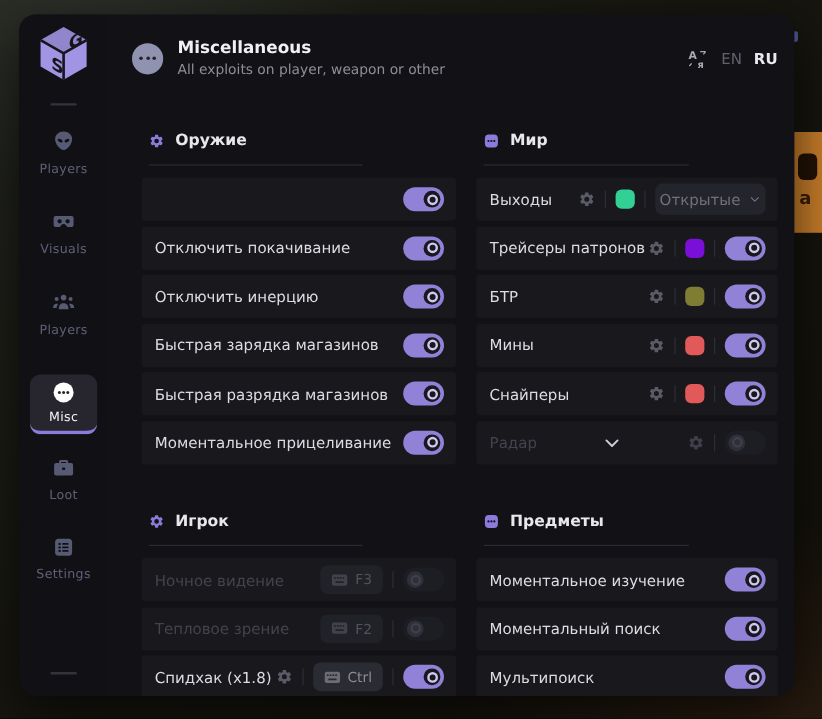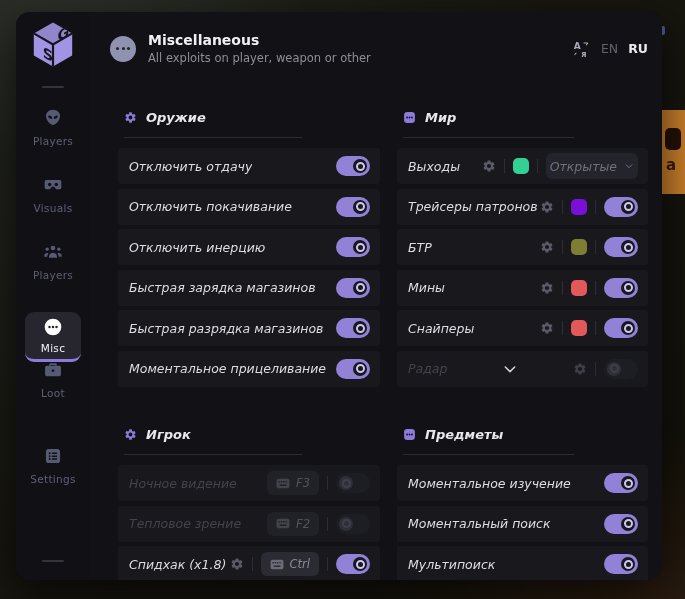--- a/index.html
+++ b/index.html
@@ -38,21 +38,21 @@
   .hdr-title{font-size:14px;font-weight:700;color:#f1f1f4;}
   .hdr-sub{font-size:11.5px;color:#8e8e97;margin-top:3px;}
   .lang{display:flex;align-items:center;gap:10px;padding-right:4px;}
   .lang .ticon{width:18px;height:18px;color:#a9aab6;}
   .lang-code{font-size:12.5px;font-weight:400;color:#62626e;cursor:pointer;}
   .lang-code.active{color:#e9e9ef;font-weight:700;}
   
   .content{position:absolute;left:28px;right:14px;top:70px;bottom:0;display:grid;
     grid-template-columns:262px 1fr;column-gap:17px;}
   .col{display:flex;flex-direction:column;}
-  .section{margin-top:14px;font-style:italic;}
+  .section{margin-top:14px;}
   .section + .section{margin-top:22px;}
   .sec-head{display:flex;align-items:center;gap:9px;height:22px;padding-left:6px;margin-top:10px;}
   .sec-icon{width:13px;height:13px;color:#8d7bdb;}
   .sec-title{font-size:13px;font-weight:600;color:#e8e8ec;}
   .sec-div{height:1px;background:#2b2b33;width:68%;margin:9px 0 10px 6px;}
   
   .row{display:flex;align-items:center;height:36px;background:#18181d;border-radius:3px;
     margin-bottom:4.5px;padding:0 10px 0 11px;}
   .row-label{font-size:12.5px;color:#dcdce2;white-space:nowrap;overflow:hidden;}
   .row .spacer{flex:1;display:flex;justify-content:center;align-items:center;}
@@ -141,21 +141,21 @@
             <span class="nicon">
               <svg viewBox="0 0 24 24" width="100%" height="100%">
                 <circle cx="12" cy="12" r="10" fill="currentColor"></circle>
                 <circle cx="7.8" cy="12" r="1.5" fill="#27262f"></circle>
                 <circle cx="12" cy="12" r="1.5" fill="#27262f"></circle>
                 <circle cx="16.2" cy="12" r="1.5" fill="#27262f"></circle>
               </svg>
             </span>
             <span class="nlabel">Misc</span>
           </div>
-          <div class="nav-item" style="top: 348px;">
+          <div class="nav-item" style="top: 368px;">
             <span class="nicon">
               <svg viewBox="0 0 24 24" width="100%" height="100%" fill="currentColor">
                 <path d="M9 4h6a1.5 1.5 0 0 1 1.5 1.5V7h-2V6h-5v1h-2V5.5A1.5 1.5 0 0 1 9 4z"></path>
                 <rect x="2.5" y="7" width="19" height="12.5" rx="2"></rect>
                 <rect x="10.5" y="11.5" width="3" height="2.5" rx=".6" fill="#111015"></rect>
               </svg>
             </span>
             <span class="nlabel">Loot</span>
           </div>
           <div class="nav-item" style="top: 434px;">
@@ -208,21 +208,20 @@
               <div class="sec-head">
                 <span class="sec-icon">
                   <svg viewBox="0 0 24 24" width="100%" height="100%" fill="currentColor">
                     <path d="M19.14 12.94c.04-.3.06-.61.06-.94s-.02-.64-.07-.94l2.03-1.58a.49.49 0 0 0 .12-.61l-1.92-3.32a.49.49 0 0 0-.59-.22l-2.39.96c-.5-.38-1.03-.7-1.62-.94l-.36-2.54a.48.48 0 0 0-.48-.41h-3.84c-.24 0-.43.17-.47.41l-.36 2.54c-.59.24-1.13.57-1.62.94l-2.39-.96a.49.49 0 0 0-.59.22L2.74 8.87c-.12.21-.08.47.12.61l2.03 1.58c-.05.3-.09.63-.09.94s.02.64.07.94l-2.03 1.58a.49.49 0 0 0-.12.61l1.92 3.32c.12.22.37.29.59.22l2.39-.96c.5.38 1.03.7 1.62.94l.36 2.54c.05.24.24.41.48.41h3.84c.24 0 .44-.17.47-.41l.36-2.54c.59-.24 1.13-.56 1.62-.94l2.39.96c.22.08.47 0 .59-.22l1.92-3.32a.49.49 0 0 0-.12-.61l-2.01-1.58zM12 15.6A3.6 3.6 0 1 1 12 8.4a3.6 3.6 0 0 1 0 7.2z"></path>
                   </svg>
                 </span>
                 <span class="sec-title">Оружие</span>
               </div>
               <div class="sec-div"></div>
               <div class="row">
-                <span class="row-label">Отключить отдачу</span>
                 <span class="spacer"></span>
                 <span class="ctl-wrap">
                   <span class="toggle on">
                     <span class="knob"></span>
                   </span>
                 </span>
               </div>
               <div class="row">
                 <span class="row-label">Отключить покачивание</span>
                 <span class="spacer"></span>

